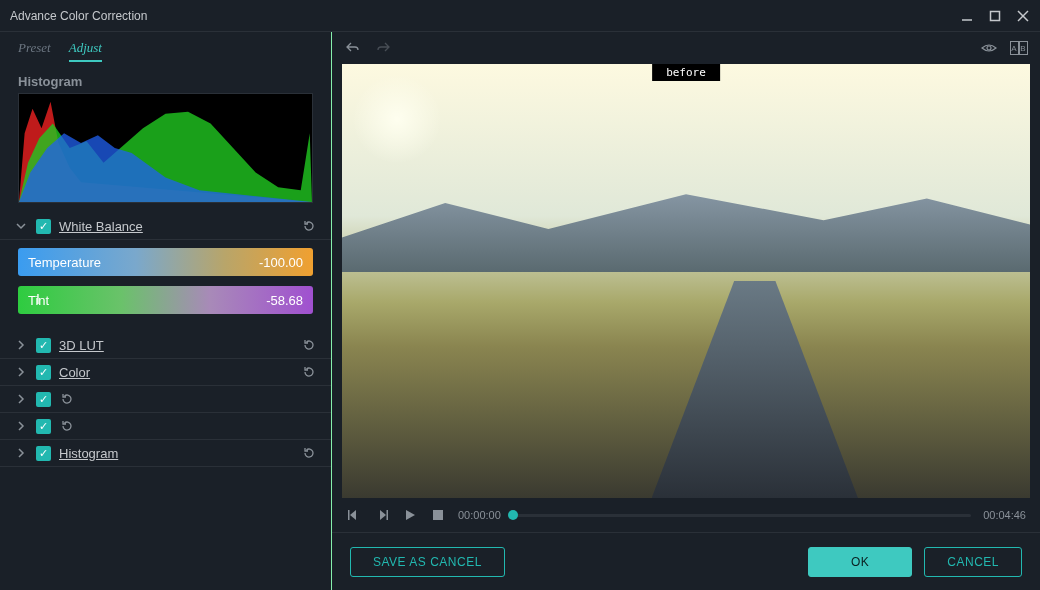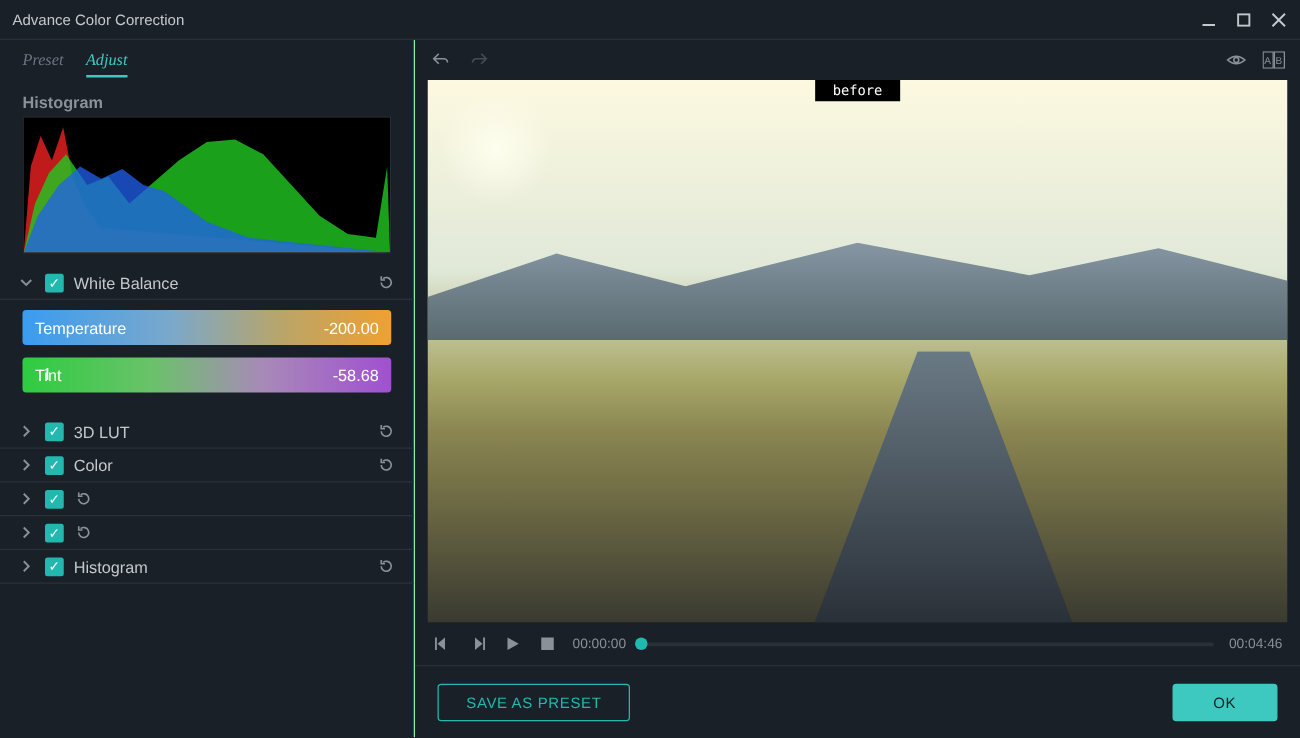--- a/index.html
+++ b/index.html
@@ -12,21 +12,21 @@
 .sidebar { width: 332px; border-right: 1px solid #86efac; display: flex; flex-direction: column; padding: 8px 0; }
 .tabs { display: flex; gap: 18px; padding: 0 18px 6px 18px; }
 .tab { font-size: 13px; color: #6b7580; padding-bottom: 4px; cursor: pointer; font-family: Georgia, serif; font-style: italic; }
 .tab.active { color: #3ec9c0; border-bottom: 2px solid #3ec9c0; }
 .section-label { font-size: 13px; color: #8a9199; padding: 6px 18px 4px 18px; font-weight: bold; }
 .histogram { margin: 0 18px 10px 18px; height: 110px; background: #000; position: relative; border: 1px solid #2a3038; }
 .hist-svg { width: 100%; height: 100%; }
 .panel-row { display: flex; align-items: center; padding: 5px 14px; gap: 8px; border-bottom: 1px solid #2a3038; }
 .chevron { width: 14px; height: 14px; display: inline-flex; align-items: center; justify-content: center; cursor: pointer; color: #8a9199; }
 .chk { width: 15px; height: 15px; background: #22b8b0; border-radius: 2px; display: inline-flex; align-items: center; justify-content: center; color: #fff; font-size: 11px; cursor: pointer; }
-.panel-title { flex: 1; font-size: 13px; color: #c5c8cc; }
+.panel-title { flex: 1; font-size: 13px; color: #c5c8cc; text-decoration: underline; }
 .reset-icon { width: 16px; height: 16px; cursor: pointer; color: #8a9199; display: inline-flex; align-items: center; justify-content: center; }
 .slider-block { padding: 8px 18px; }
 .grad-slider { height: 28px; border-radius: 3px; display: flex; align-items: center; justify-content: space-between; padding: 0 10px; font-size: 13px; color: #fff; margin-bottom: 10px; position: relative; gap: 24px; }
 .temp-grad { background: linear-gradient(to right, #3a9cf0 0%, #7aa8cc 40%, #b8a56a 70%, #f0a030 100%); }
 .tint-grad { background: linear-gradient(to right, #2ecc40 0%, #6ac26a 35%, #a88ab8 65%, #a050d0 100%); }
 .grad-slider .val { color: #fff; font-size: 13px; }
 .tint-cursor { position: absolute; left: 18px; top: 5px; color: #fff; font-size: 14px; pointer-events: none; }
 .content { flex: 1; display: flex; flex-direction: column; min-width: 0; }
 .content-top { height: 32px; display: flex; align-items: center; justify-content: space-between; padding: 0 12px; }
 .top-left-icons, .top-right-icons { display: flex; gap: 12px; }
@@ -41,21 +41,21 @@
 .sky-after { position:absolute; inset:0; background: linear-gradient(to bottom, #00c8e8 0%, #00a8c8 30%, #20d090 55%, #108060 70%, #0a4a4a 100%); }
 .mountain-after { position:absolute; top:28%; left:0; right:0; height:20%; background: linear-gradient(to bottom, #a0d0d8 0%, #406870 100%); clip-path: polygon(0 45%, 20% 15%, 40% 35%, 60% 8%, 80% 30%, 100% 20%, 100% 100%, 0 100%); }
 .river-after { position:absolute; bottom:0; left:0; width:60%; height:55%; background: linear-gradient(to bottom, #2a8a9a 0%, #0a3a4a 100%); clip-path: polygon(10% 0, 40% 0, 100% 100%, 0 100%); }
 .transport { height: 34px; display: flex; align-items: center; padding: 4px 14px; gap: 12px; }
 .t-btn { width: 16px; height: 16px; display: inline-flex; align-items: center; justify-content: center; cursor: pointer; color: #8a9199; }
 .timecode { font-size: 11px; color: #8a9199; font-variant-numeric: tabular-nums; }
 .timeline { flex: 1; height: 3px; background: #2a3038; border-radius: 2px; position: relative; cursor: pointer; }
 .timeline-handle { position: absolute; left: 0; top: 50%; transform: translate(-50%,-50%); width: 10px; height: 10px; background: #22b8b0; border-radius: 50%; }
 .footer { height: 58px; border-top: 1px solid #2a3038; display: flex; align-items: center; justify-content: space-between; padding: 0 18px; }
 .btn { height: 30px; padding: 0 22px; border: 1px solid #22b8b0; background: transparent; color: #22b8b0; font-size: 12px; border-radius: 3px; cursor: pointer; letter-spacing: 0.5px; }
-.btn.primary { background: #3ec9c0; color: #0a2020; border-color: #3ec9c0; padding: 0 32px; }
+.btn.primary { background: #3ec9c0; color: #0a2020; border-color: #3ec9c0; padding: 0 42px; }
 .footer-right { display: flex; gap: 12px; }
 svg { display: block; }
 </style>
 </head>
 <body>
 
 <div class="titlebar">
   <span class="titlebar-title">Advance Color Correction</span>
   <div class="titlebar-controls">
     <span class="win-btn">
@@ -105,21 +105,21 @@
       <span class="reset-icon">
           <svg width="14" height="14" viewBox="0 0 14 14">
             <path d="M3 7a4 4 0 1 0 1.5-3.1M3 2v3h3" fill="none" stroke="currentColor" stroke-width="1.3"></path>
           </svg>
         </span>
     </div>
 
     <div class="slider-block">
       <div class="grad-slider temp-grad">
         <span>Temperature</span>
-        <span class="val">-200.00</span>
+        <span class="val">-100.00</span>
       </div>
       <div class="grad-slider tint-grad">
         <span class="tint-cursor">I</span>
         <span>Tint</span>
         <span class="val">-58.68</span>
       </div>
     </div>
 
     <div class="panel-row">
       <span class="chevron">
@@ -257,20 +257,21 @@
           </svg>
         </span>
       <span class="timecode">00:00:00</span>
       <div class="timeline">
         <div class="timeline-handle"></div>
       </div>
       <span class="timecode">00:04:46</span>
     </div>
 
     <div class="footer">
-      <button class="btn">SAVE AS PRESET</button>
+      <button class="btn">SAVE AS CANCEL</button>
       <div class="footer-right">
         <button class="btn primary">OK</button>
+        <button class="btn">CANCEL</button>
       </div>
     </div>
   </div>
 
 </div>
 
 </body></html>

